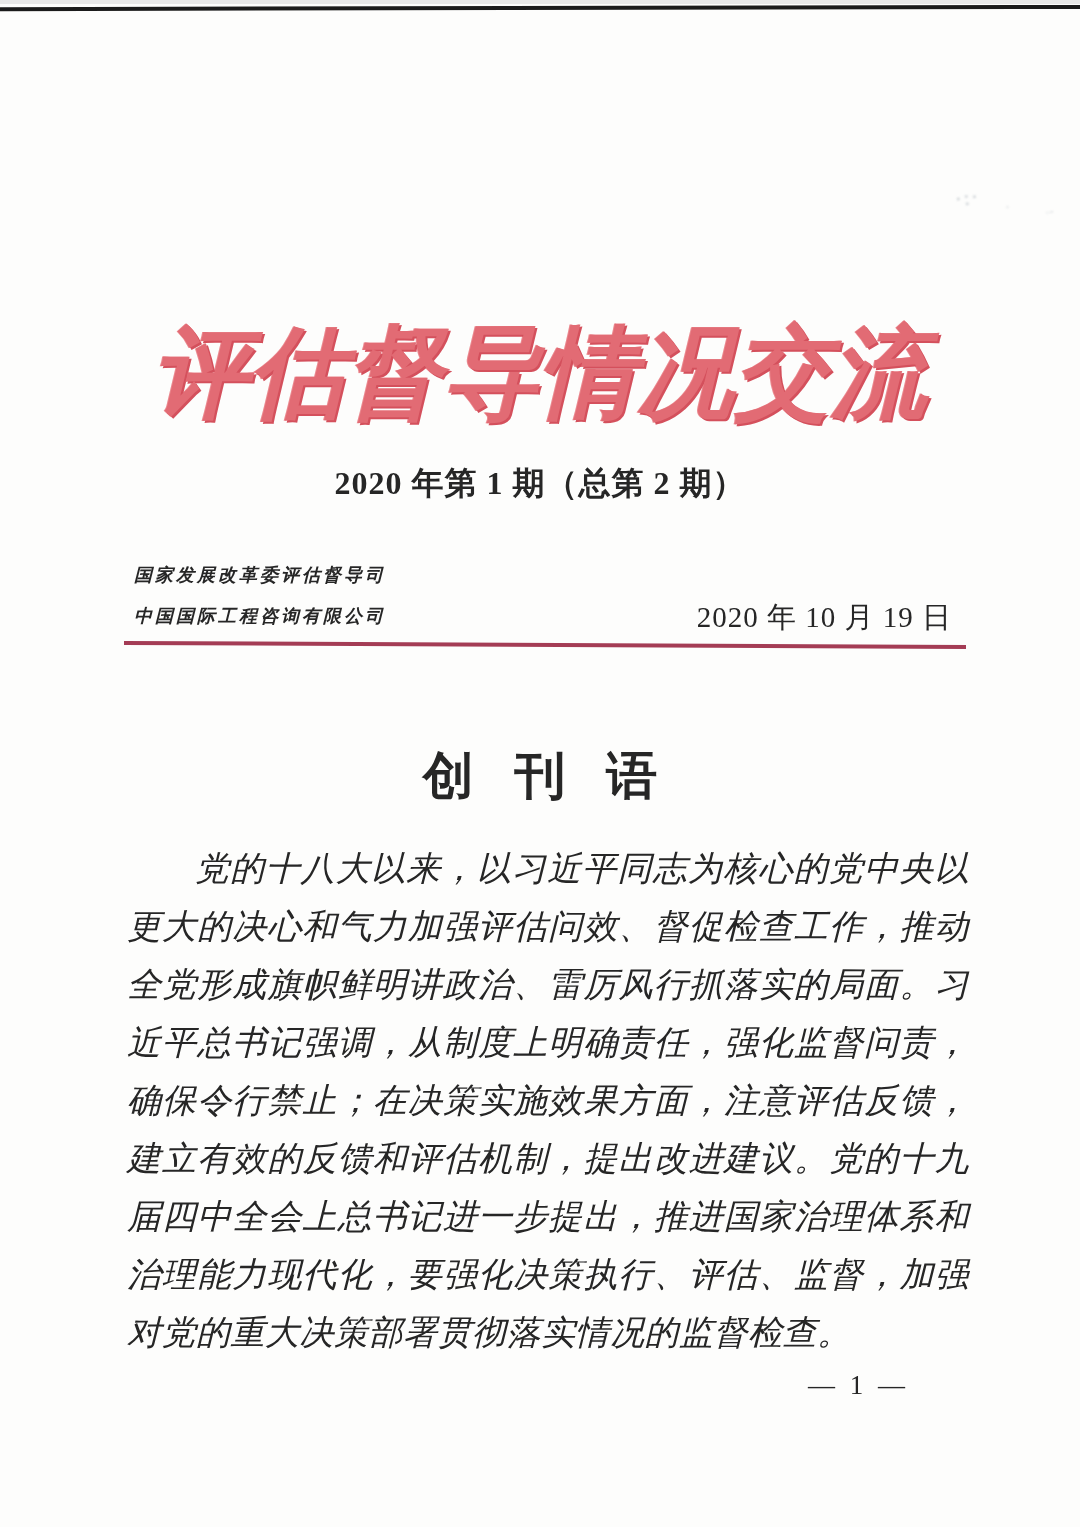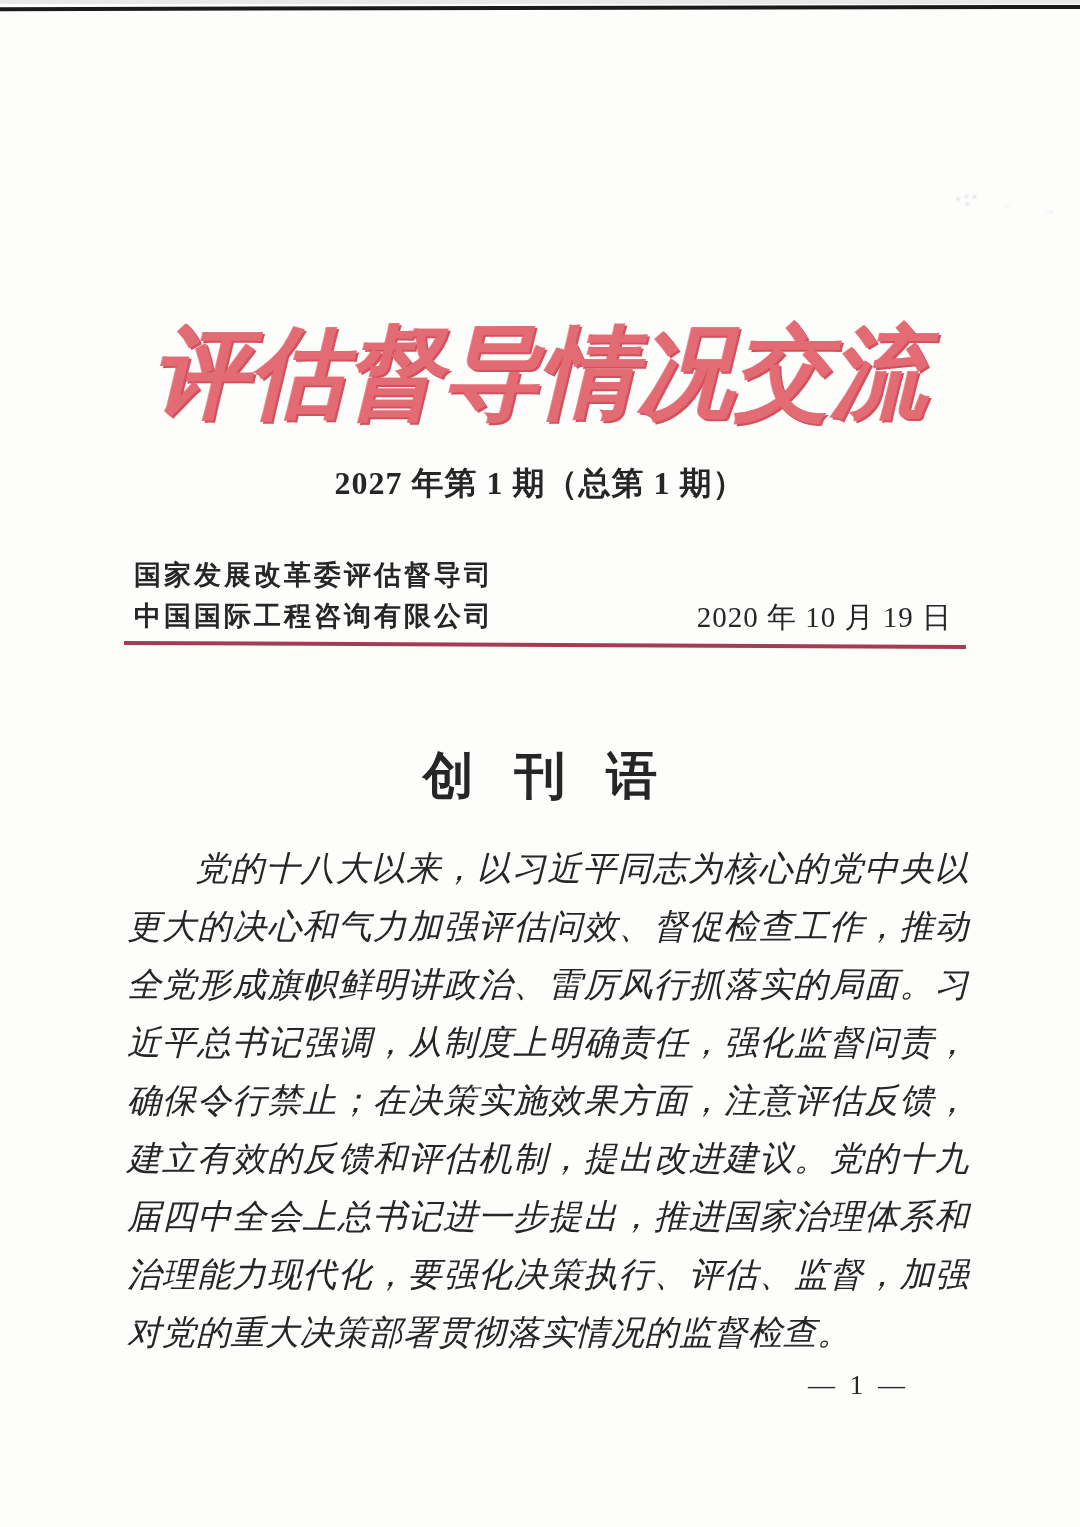--- a/index.html
+++ b/index.html
@@ -48,24 +48,25 @@
     top: 458px; left: 0;
     width: 100%;
     text-align: center;
     font-size: 32px;
     font-weight: bold;
     letter-spacing: 1px;
   }
   .publisher-block {
     position: absolute;
     top: 551px; left: 134px;
-    font-size: 27px;
+    font-size: 18px;
     font-weight: bold;
     line-height: 41px;
     letter-spacing: 3px;
+    font-style: italic;
   }
   .date-line {
     position: absolute;
     top: 594px; right: 128px;
     font-size: 29px;
     letter-spacing: 1px;
   }
   .red-rule {
     position: absolute;
     top: 639px; left: 124px;
@@ -108,21 +109,21 @@
 <div class="page">
 
   <div class="scan-top-line"></div>
 
   <span class="smudge smudge-1">·:·</span>
   <span class="smudge smudge-2">·</span>
   <span class="smudge smudge-3">·-</span>
 
   <div class="masthead">评估督导情况交流</div>
 
-  <div class="issue-line">2027 年第 1 期（总第 1 期）</div>
+  <div class="issue-line">2020 年第 1 期（总第 2 期）</div>
 
   <div class="publisher-block">
     <div>国家发展改革委评估督导司</div>
     <div>中国国际工程咨询有限公司</div>
   </div>
 
   <div class="date-line">2020 年 10 月 19 日</div>
 
   <div class="red-rule"></div>
 

